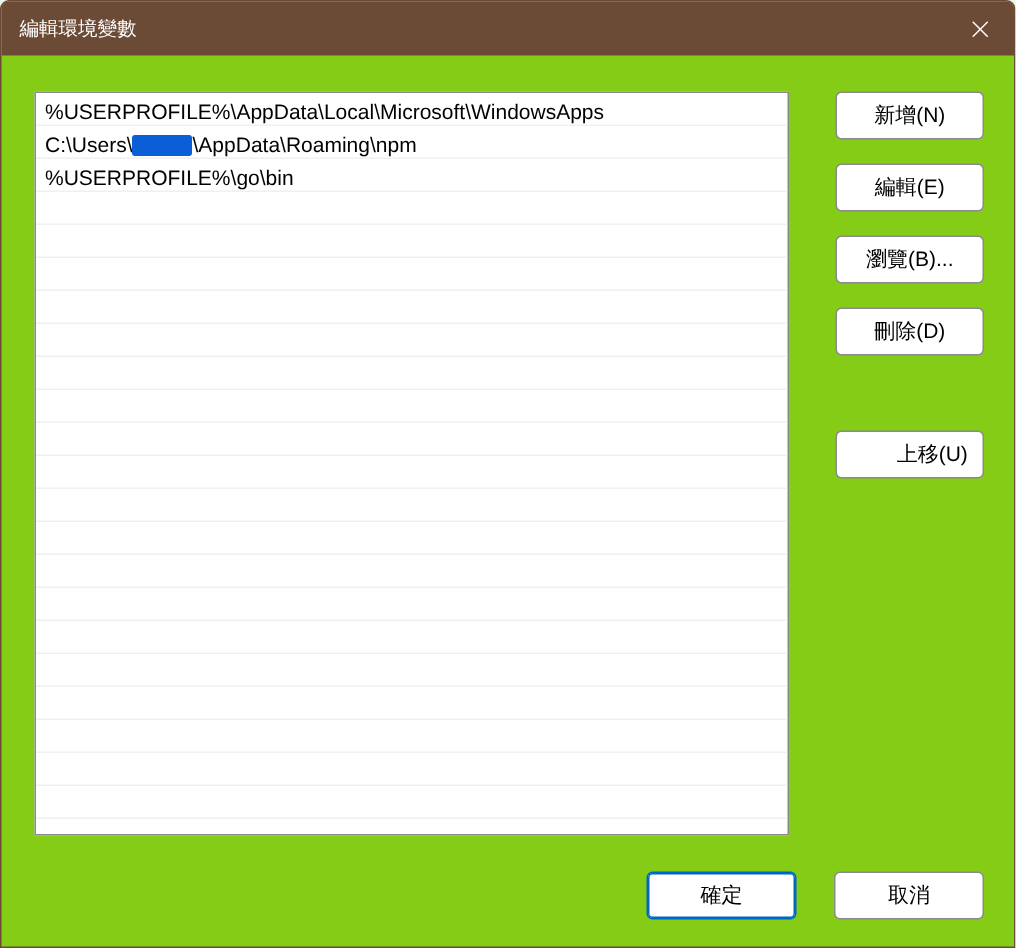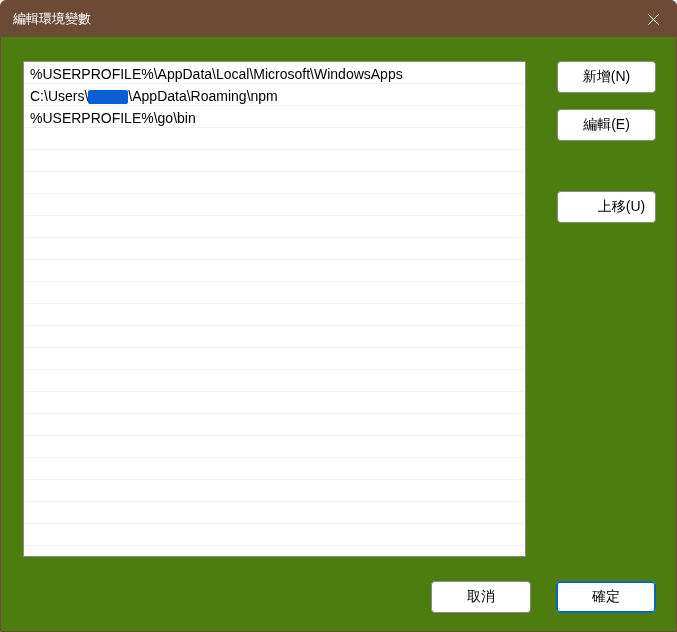--- a/index.html
+++ b/index.html
@@ -10,21 +10,21 @@
     body {
       font-family: "Microsoft JhengHei", "Segoe UI", sans-serif;
       background: #f0f0f0;
       width: 677px;
       height: 632px;
       overflow: hidden;
     }
     .window {
       width: 677px;
       height: 632px;
-      background: #4d7c0f;
+      background: #84cc16;
       border: 1px solid #6b4a36;
       display: flex;
       flex-direction: column;
       border-radius: 6px 6px 0 0;
       overflow: hidden;
     }
     .titlebar {
       background: #6b4a36;
       color: #ffffff;
       height: 36px;
@@ -154,21 +154,23 @@
         <div class="list-row-empty"></div>
         <div class="list-row-empty"></div>
         <div class="list-row-empty"></div>
         <div class="list-row-empty"></div>
         <div class="list-row-empty"></div>
       </div>
 
     <div class="sidebar-buttons">
       <button class="btn">新增(N)</button>
       <button class="btn gap-small">編輯(E)</button>
+      <button class="btn gap-small">瀏覽(B)...</button>
+      <button class="btn gap-small">刪除(D)</button>
       <button class="btn gap-large">上移(U)</button>
     </div>
   </div>
 
   <div class="footer">
+    <button class="btn btn-primary">確定</button>
     <button class="btn">取消</button>
-    <button class="btn btn-primary">確定</button>
   </div>
 </div>
 
 </body></html>

